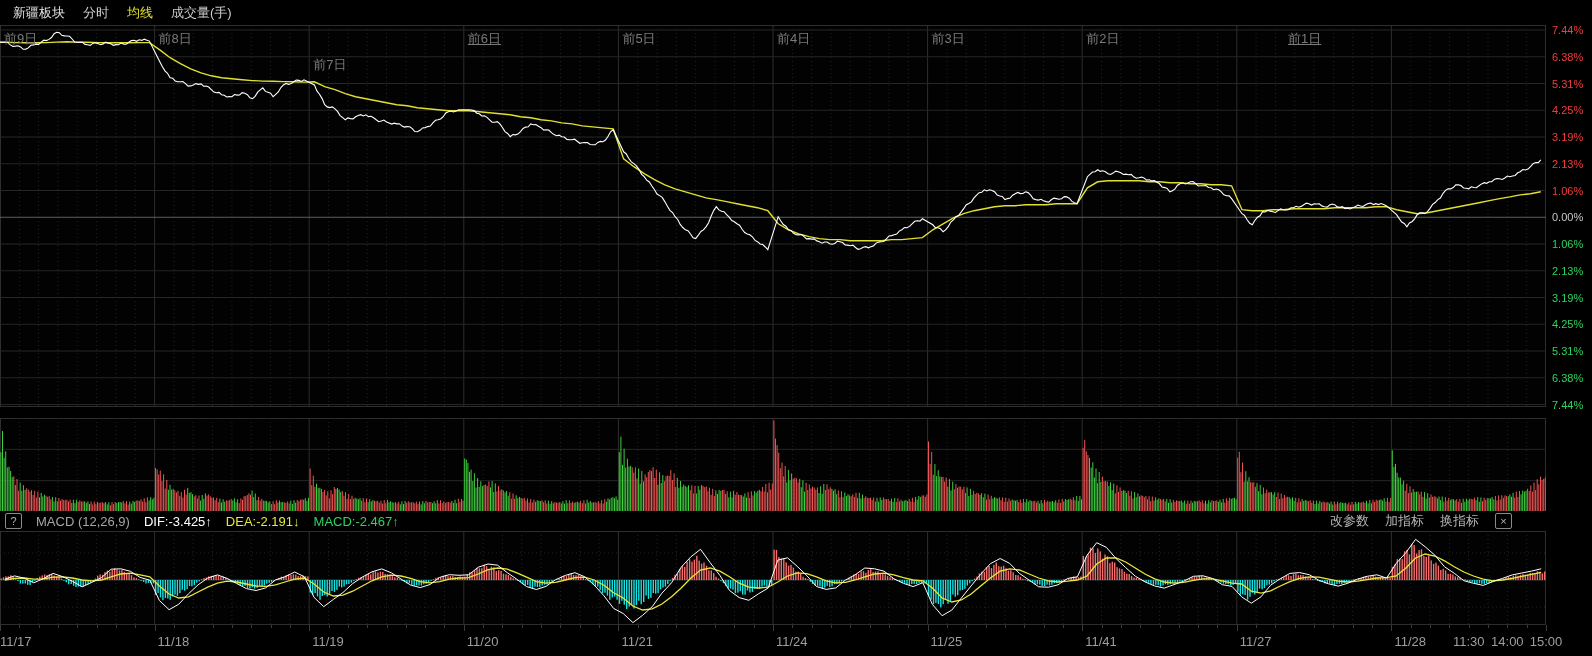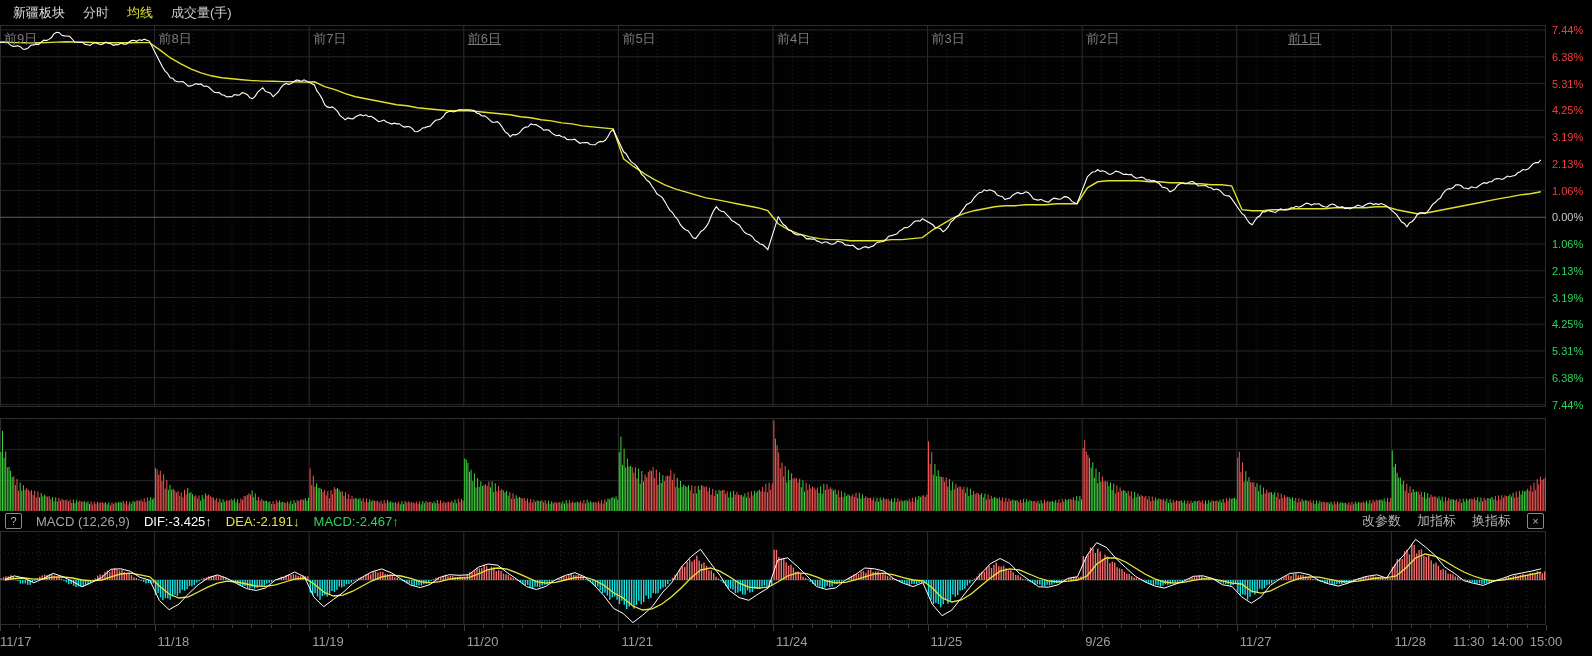--- a/index.html
+++ b/index.html
@@ -19,21 +19,21 @@
   svg{display:block;}
   
   #yaxis{left:1550px;top:25px;width:42px;height:382px;}
   #yaxis .yl{position:absolute;left:2px;width:40px;font-size:11px;line-height:14px;}
   .c-up{color:#f23c3c;} .c-dn{color:#2dd45e;} .c-flat{color:#c8c8c8;}
   
   .daylab{position:absolute;top:5px;font-size:13px;color:#7a7a7a;white-space:nowrap;}
   
   #macd-row{left:0;top:511px;width:1592px;height:20px;background:#000;display:flex;align-items:center;font-size:13px;color:#a5a5a5;}
   #macd-row .left{display:flex;align-items:center;gap:14px;padding-left:5px;flex:1;}
-  #macd-row .right{display:flex;align-items:center;gap:16px;padding-right:48px;}
+  #macd-row .right{display:flex;align-items:center;gap:16px;padding-right:80px;}
   .qbox,.xbox{display:inline-flex;align-items:center;justify-content:center;width:15px;height:14px;border:1px solid #8a8a8a;border-radius:2px;color:#b5b5b5;font-size:11px;line-height:1;cursor:pointer;}
   .dif{color:#ffffff;} .dea{color:#e6e63c;} .macdv{color:#2dd45e;}
   .btn{color:#b5b5b5;cursor:pointer;}
   
   #time-axis{left:0;top:625px;width:1592px;height:31px;background:#000;}
   #time-axis .dl{position:absolute;top:9px;font-size:13px;color:#9e9e9e;white-space:nowrap;}
   #time-axis .tl{position:absolute;top:9px;font-size:13px;color:#9e9e9e;transform:translateX(-50%);white-space:nowrap;}
 </style>
 </head>
 <body>
@@ -141,21 +141,21 @@
       <line x1="0" y1="299.25" x2="1546" y2="299.25" stroke="#262626" stroke-width="1"></line>
       <line x1="0" y1="326" x2="1546" y2="326" stroke="#262626" stroke-width="1"></line>
       <line x1="0" y1="352.75" x2="1546" y2="352.75" stroke="#262626" stroke-width="1"></line>
       <line x1="0" y1="379.5" x2="1546" y2="379.5" stroke="#262626" stroke-width="1"></line>
       <path d="M0.0 17.3 L5.2 17.3 L15.5 17.6 L25.8 17.8 L36.1 17.8 L46.4 17.6 L56.7 17.1 L67.0 16.8 L77.3 17.1 L87.6 17.3 L97.9 17.6 L108.2 17.8 L118.5 17.8 L128.8 17.8 L139.1 17.6 L149.4 17.6 L159.8 24.9 L170.1 32.7 L180.4 38.7 L190.7 43.8 L201.0 47.8 L211.3 50.8 L221.6 52.8 L231.9 53.8 L242.2 54.8 L252.5 55.6 L262.8 56.1 L273.1 56.3 L283.4 56.6 L293.7 56.8 L304.0 57.1 L314.4 56.8 L324.7 61.6 L335.0 64.6 L345.3 68.7 L355.6 71.7 L365.9 73.7 L376.2 75.7 L386.5 77.7 L396.8 79.7 L407.1 80.8 L417.4 82.8 L427.7 83.8 L438.0 84.8 L448.3 85.8 L458.6 85.8 L469.0 85.8 L479.3 86.8 L489.6 87.8 L499.9 88.8 L510.2 89.8 L520.5 91.8 L530.8 92.8 L541.1 94.8 L551.4 95.9 L561.7 97.9 L572.0 98.9 L582.3 100.9 L592.6 101.9 L602.9 102.9 L613.2 103.9 L623.6 133.9 L633.9 141.7 L644.2 148.7 L654.5 154.7 L664.8 159.8 L675.1 163.8 L685.4 166.8 L695.7 169.9 L706.0 172.9 L716.3 174.6 L726.6 176.6 L736.9 178.7 L747.2 180.7 L757.5 182.7 L767.8 185.7 L778.2 198.8 L788.5 204.8 L798.8 208.9 L809.1 211.6 L819.4 213.6 L829.7 214.6 L840.0 214.6 L850.3 215.7 L860.6 215.7 L870.9 215.7 L881.2 215.7 L891.5 214.6 L901.8 214.6 L912.1 213.6 L922.4 212.6 L932.8 204.8 L943.1 198.8 L953.4 192.8 L963.7 188.7 L974.0 185.7 L984.3 183.7 L994.6 181.7 L1004.9 180.7 L1015.2 180.7 L1025.5 179.7 L1035.8 179.7 L1046.1 179.7 L1056.4 178.7 L1066.7 178.7 L1077.0 178.7 L1087.4 162.8 L1097.7 156.8 L1108.0 155.8 L1118.3 155.8 L1128.6 155.8 L1138.9 155.8 L1149.2 156.8 L1159.5 156.8 L1169.8 157.8 L1180.1 157.8 L1190.4 158.8 L1200.7 158.8 L1211.0 159.8 L1221.3 159.8 L1231.6 160.8 L1242.0 184.7 L1252.3 185.7 L1262.6 185.7 L1272.9 184.7 L1283.2 184.7 L1293.5 183.7 L1303.8 183.7 L1314.1 183.7 L1324.4 183.7 L1334.7 182.7 L1345.0 182.7 L1355.3 182.7 L1365.6 182.7 L1375.9 181.7 L1386.2 181.7 L1396.6 184.7 L1406.9 186.7 L1417.2 188.7 L1427.5 187.7 L1437.8 185.7 L1448.1 183.7 L1458.4 181.7 L1468.7 179.7 L1479.0 177.7 L1489.3 175.6 L1499.6 173.6 L1509.9 171.9 L1520.2 169.9 L1530.5 168.8 L1540.8 166.8" fill="none" stroke="#e0e030" stroke-width="1.4"></path>
       <path d="M0.0 17.3 L5.2 17.3 L7.7 17.3 L10.3 19.9 L12.9 21.4 L15.5 21.1 L18.0 20.7 L20.6 21.9 L23.2 24.3 L25.8 24.1 L28.3 22.9 L30.9 20.3 L33.5 19.9 L36.1 19.1 L38.7 19.4 L41.2 17.1 L43.8 15.2 L46.4 15.6 L49.0 14.4 L51.5 12.5 L54.1 8.7 L56.7 7.3 L59.3 7.7 L61.8 10.3 L64.4 10.9 L67.0 11.0 L69.6 11.3 L72.1 14.0 L74.7 17.0 L77.3 17.3 L79.9 17.4 L82.5 17.4 L85.0 19.4 L87.6 19.8 L90.2 20.4 L92.8 18.4 L95.3 17.8 L97.9 18.6 L100.5 19.7 L103.1 18.9 L105.6 17.1 L108.2 18.1 L110.8 18.7 L113.4 20.3 L115.9 19.6 L118.5 19.8 L121.1 18.1 L123.7 19.1 L126.3 19.2 L128.8 17.3 L131.4 15.6 L134.0 15.2 L136.6 16.3 L139.1 14.8 L141.7 15.4 L144.3 14.2 L146.9 15.2 L149.4 16.1 L159.8 36.7 L162.3 41.5 L164.9 45.9 L167.5 48.3 L170.1 52.8 L172.6 53.2 L175.2 55.9 L177.8 56.8 L180.4 56.8 L182.9 56.6 L185.5 58.6 L188.1 61.1 L190.7 60.9 L193.3 59.9 L195.8 58.6 L198.4 59.4 L201.0 58.9 L203.6 61.2 L206.1 61.0 L208.7 62.0 L211.3 64.6 L213.9 67.1 L216.4 67.8 L219.0 67.4 L221.6 69.7 L224.2 70.2 L226.7 72.0 L229.3 71.6 L231.9 71.7 L234.5 69.5 L237.1 70.1 L239.6 70.0 L242.2 67.7 L244.8 68.2 L247.4 69.7 L249.9 72.9 L252.5 73.7 L255.1 71.4 L257.7 67.1 L260.2 64.9 L262.8 62.9 L265.4 66.4 L268.0 67.3 L270.6 68.2 L273.1 71.7 L275.7 69.4 L278.3 67.0 L280.9 62.5 L283.4 59.9 L286.0 58.4 L288.6 59.3 L291.2 58.6 L293.7 56.8 L296.3 55.1 L298.9 55.4 L301.5 56.5 L304.0 54.8 L314.4 59.9 L316.9 65.9 L319.5 69.2 L322.1 73.6 L324.7 79.7 L327.2 81.9 L329.8 82.6 L332.4 81.9 L335.0 83.8 L337.5 86.4 L340.1 90.6 L342.7 92.6 L345.3 94.8 L347.8 92.9 L350.4 93.6 L353.0 93.9 L355.6 91.8 L358.2 90.4 L360.7 89.7 L363.3 90.9 L365.9 89.8 L368.5 91.6 L371.0 91.2 L373.6 92.7 L376.2 94.8 L378.8 96.7 L381.3 96.0 L383.9 95.1 L386.5 96.9 L389.1 97.9 L391.7 99.1 L394.2 98.2 L396.8 98.9 L399.4 98.7 L402.0 101.1 L404.5 102.1 L407.1 101.6 L409.7 101.7 L412.3 103.6 L414.8 106.5 L417.4 106.7 L420.0 105.3 L422.6 102.9 L425.1 102.6 L427.7 101.6 L430.3 101.1 L432.9 97.8 L435.5 95.3 L438.0 94.8 L440.6 93.9 L443.2 91.7 L445.8 88.0 L448.3 86.8 L450.9 86.0 L453.5 87.0 L456.1 85.9 L458.6 84.8 L469.0 84.8 L471.5 85.0 L474.1 85.6 L476.7 88.2 L479.3 88.8 L481.8 91.0 L484.4 90.8 L487.0 92.4 L489.6 94.8 L492.1 97.1 L494.7 97.2 L497.3 96.7 L499.9 98.9 L502.4 102.5 L505.0 106.6 L507.6 108.5 L510.2 111.7 L512.8 109.5 L515.3 109.9 L517.9 109.1 L520.5 106.7 L523.1 103.5 L525.6 102.1 L528.2 101.8 L530.8 98.9 L533.4 99.8 L535.9 99.5 L538.5 101.3 L541.1 102.7 L543.7 105.1 L546.3 104.8 L548.8 105.1 L551.4 107.7 L554.0 109.6 L556.6 110.7 L559.1 110.1 L561.7 111.7 L564.3 112.0 L566.9 114.4 L569.4 114.8 L572.0 114.7 L574.6 114.2 L577.2 116.2 L579.8 118.3 L582.3 117.8 L584.9 117.6 L587.5 117.5 L590.1 119.5 L592.6 119.8 L595.2 119.8 L597.8 117.4 L600.4 116.4 L602.9 116.7 L605.5 115.0 L608.1 111.2 L610.7 106.6 L613.2 104.7 L623.6 126.8 L626.1 128.7 L628.7 133.3 L631.3 136.9 L633.9 138.6 L636.4 140.8 L639.0 144.3 L641.6 149.3 L644.2 151.7 L646.7 155.2 L649.3 157.0 L651.9 161.0 L654.5 164.8 L657.0 169.0 L659.6 170.6 L662.2 172.4 L664.8 176.6 L667.4 181.3 L669.9 185.3 L672.5 187.5 L675.1 191.7 L677.7 194.5 L680.2 199.4 L682.8 202.5 L685.4 204.8 L688.0 205.7 L690.5 209.0 L693.1 212.7 L695.7 213.6 L698.3 210.2 L700.9 206.5 L703.4 204.9 L706.0 201.8 L708.6 197.7 L711.2 191.0 L713.7 185.6 L716.3 181.7 L718.9 184.9 L721.5 186.3 L724.0 186.7 L726.6 189.7 L729.2 192.1 L731.8 195.6 L734.3 196.8 L736.9 198.8 L739.5 200.2 L742.1 204.3 L744.7 207.6 L747.2 208.9 L749.8 209.8 L752.4 211.8 L755.0 215.4 L757.5 216.7 L760.1 219.0 L762.7 219.5 L765.3 222.0 L767.8 224.7 L778.2 191.7 L780.7 195.7 L783.3 199.5 L785.9 201.2 L788.5 204.8 L791.0 205.4 L793.6 208.3 L796.2 209.6 L798.8 209.9 L801.3 209.5 L803.9 211.4 L806.5 213.9 L809.1 213.6 L811.7 214.1 L814.2 213.9 L816.8 215.9 L819.4 216.7 L822.0 218.2 L824.5 217.0 L827.1 217.0 L829.7 218.7 L832.3 219.3 L834.8 218.4 L837.4 216.2 L840.0 216.7 L842.6 217.6 L845.1 219.9 L847.7 220.1 L850.3 220.7 L852.9 220.2 L855.5 222.5 L858.0 224.3 L860.6 223.7 L863.2 222.3 L865.8 221.7 L868.3 222.8 L870.9 221.7 L873.5 220.9 L876.1 218.1 L878.6 217.1 L881.2 216.7 L883.8 216.5 L886.4 213.8 L889.0 210.9 L891.5 210.6 L894.1 209.8 L896.7 209.0 L899.3 206.1 L901.8 204.8 L904.4 202.5 L907.0 202.7 L909.6 201.4 L912.1 198.8 L914.7 196.3 L917.3 195.7 L919.9 196.1 L922.4 193.8 L932.8 199.8 L935.3 202.7 L937.9 202.8 L940.5 203.8 L943.1 206.8 L945.6 204.9 L948.2 201.7 L950.8 197.0 L953.4 194.8 L955.9 191.8 L958.5 190.5 L961.1 187.1 L963.7 183.7 L966.3 179.7 L968.8 178.4 L971.4 176.9 L974.0 172.9 L976.6 170.1 L979.1 167.7 L981.7 167.3 L984.3 164.8 L986.9 165.9 L989.4 164.8 L992.0 165.4 L994.6 166.8 L997.2 170.1 L999.7 171.0 L1002.3 171.5 L1004.9 174.6 L1007.5 173.6 L1010.1 173.0 L1012.6 170.2 L1015.2 168.8 L1017.8 167.4 L1020.4 168.6 L1022.9 168.5 L1025.5 166.8 L1028.1 167.6 L1030.7 170.1 L1033.2 173.7 L1035.8 174.6 L1038.4 175.1 L1041.0 174.3 L1043.5 175.8 L1046.1 176.6 L1048.7 177.1 L1051.3 174.8 L1053.9 173.1 L1056.4 173.6 L1059.0 174.2 L1061.6 173.7 L1064.2 171.6 L1066.7 171.9 L1069.3 173.2 L1071.9 176.4 L1074.5 177.7 L1077.0 178.7 L1087.4 151.7 L1089.9 149.3 L1092.5 147.0 L1095.1 146.8 L1097.7 144.7 L1100.2 146.4 L1102.8 145.8 L1105.4 146.7 L1108.0 148.7 L1110.5 149.5 L1113.1 148.1 L1115.7 146.1 L1118.3 146.7 L1120.8 147.7 L1123.4 149.5 L1126.0 149.1 L1128.6 149.7 L1131.2 149.4 L1133.7 151.8 L1136.3 153.2 L1138.9 152.7 L1141.5 152.1 L1144.0 152.9 L1146.6 155.1 L1149.2 154.7 L1151.8 155.9 L1154.3 155.5 L1156.9 157.3 L1159.5 158.8 L1162.1 162.0 L1164.7 162.6 L1167.2 163.5 L1169.8 166.8 L1172.4 165.7 L1175.0 163.9 L1177.5 160.2 L1180.1 158.8 L1182.7 157.8 L1185.3 158.9 L1187.8 158.1 L1190.4 156.8 L1193.0 156.5 L1195.6 158.6 L1198.2 161.0 L1200.7 160.8 L1203.3 160.8 L1205.9 160.5 L1208.5 162.5 L1211.0 162.8 L1213.6 164.7 L1216.2 164.0 L1218.8 164.7 L1221.3 166.8 L1223.9 169.8 L1226.5 170.8 L1229.1 170.9 L1231.6 173.6 L1242.0 188.7 L1244.5 190.4 L1247.1 194.7 L1249.7 198.3 L1252.3 199.8 L1254.8 195.5 L1257.4 192.3 L1260.0 190.8 L1262.6 186.7 L1265.1 187.0 L1267.7 185.5 L1270.3 186.1 L1272.9 186.7 L1275.4 187.5 L1278.0 185.6 L1280.6 183.9 L1283.2 184.7 L1285.8 185.0 L1288.3 184.8 L1290.9 182.8 L1293.5 182.7 L1296.1 181.3 L1298.6 182.2 L1301.2 181.4 L1303.8 179.7 L1306.4 178.1 L1308.9 178.8 L1311.5 180.1 L1314.1 178.7 L1316.7 179.0 L1319.3 178.9 L1321.8 180.9 L1324.4 181.7 L1327.0 182.1 L1329.6 180.0 L1332.1 179.0 L1334.7 179.7 L1337.3 181.9 L1339.9 182.4 L1342.4 181.7 L1345.0 183.7 L1347.6 183.2 L1350.2 184.0 L1352.8 182.6 L1355.3 181.7 L1357.9 180.0 L1360.5 181.0 L1363.1 181.5 L1365.6 179.7 L1368.2 178.5 L1370.8 178.1 L1373.4 179.6 L1375.9 178.7 L1378.5 179.6 L1381.1 178.5 L1383.7 179.4 L1386.2 180.7 L1396.6 189.7 L1399.1 193.4 L1401.7 197.0 L1404.3 198.5 L1406.9 201.8 L1409.4 198.0 L1412.0 196.7 L1414.6 193.8 L1417.2 189.7 L1419.7 187.7 L1422.3 187.7 L1424.9 188.6 L1427.5 186.7 L1430.0 183.4 L1432.6 179.4 L1435.2 177.5 L1437.8 174.6 L1440.4 173.0 L1442.9 168.6 L1445.5 165.3 L1448.1 163.8 L1450.7 163.9 L1453.2 162.6 L1455.8 159.9 L1458.4 159.8 L1461.0 160.6 L1463.5 163.0 L1466.1 163.3 L1468.7 163.8 L1471.3 161.8 L1473.9 162.5 L1476.4 162.8 L1479.0 160.8 L1481.6 158.9 L1484.2 157.7 L1486.7 158.3 L1489.3 156.8 L1491.9 156.6 L1494.5 154.2 L1497.0 153.6 L1499.6 153.7 L1502.2 154.5 L1504.8 153.0 L1507.3 151.0 L1509.9 151.7 L1512.5 151.0 L1515.1 150.5 L1517.7 147.8 L1520.2 146.7 L1522.8 144.5 L1525.4 145.0 L1528.0 144.1 L1530.5 141.7 L1533.1 138.7 L1535.7 137.6 L1538.3 137.6 L1540.8 134.9" fill="none" stroke="#ffffff" stroke-width="1.1"></path>
     </svg>
   <div id="day-labels">
       <span class="daylab" style="left: 4px;">前9日</span>
       <span class="daylab" style="left: 158.6px;">前8日</span>
-      <span class="daylab" style="left: 313.2px;">前7日</span>
+      <span class="daylab" style="left: 313.2px; margin-top: 26px;">前7日</span>
       <span class="daylab" style="left: 467.8px; text-decoration: underline;">前6日</span>
       <span class="daylab" style="left: 622.4px;">前5日</span>
       <span class="daylab" style="left: 777px;">前4日</span>
       <span class="daylab" style="left: 931.6px;">前3日</span>
       <span class="daylab" style="left: 1086.2px;">前2日</span>
       <span class="daylab" style="left: 1288px; text-decoration: underline;">前1日</span>
     </div>
 </div>
 
 <div id="yaxis" class="abs">
@@ -2042,21 +2042,21 @@
     <span class="dl" style="left: 930.6px;">11/25</span>
     <span style="position: absolute; left: 1082.2px; top: 0px; width: 1px; height: 6px; background: rgb(58, 58, 58);"></span>
     <span style="position: absolute; left: 1101.53px; top: 0px; width: 1px; height: 3px; background: rgb(58, 58, 58);"></span>
     <span style="position: absolute; left: 1120.85px; top: 0px; width: 1px; height: 3px; background: rgb(58, 58, 58);"></span>
     <span style="position: absolute; left: 1140.17px; top: 0px; width: 1px; height: 3px; background: rgb(58, 58, 58);"></span>
     <span style="position: absolute; left: 1159.5px; top: 0px; width: 1px; height: 3px; background: rgb(58, 58, 58);"></span>
     <span style="position: absolute; left: 1178.83px; top: 0px; width: 1px; height: 3px; background: rgb(58, 58, 58);"></span>
     <span style="position: absolute; left: 1198.15px; top: 0px; width: 1px; height: 3px; background: rgb(58, 58, 58);"></span>
     <span style="position: absolute; left: 1217.48px; top: 0px; width: 1px; height: 3px; background: rgb(58, 58, 58);"></span>
     <span style="position: absolute; left: 1236.8px; top: 0px; width: 1px; height: 6px; background: rgb(58, 58, 58);"></span>
-    <span class="dl" style="left: 1085.2px;">9/26</span>
+    <span class="dl" style="left: 1085.2px;">11/41</span>
     <span style="position: absolute; left: 1236.8px; top: 0px; width: 1px; height: 6px; background: rgb(58, 58, 58);"></span>
     <span style="position: absolute; left: 1256.12px; top: 0px; width: 1px; height: 3px; background: rgb(58, 58, 58);"></span>
     <span style="position: absolute; left: 1275.45px; top: 0px; width: 1px; height: 3px; background: rgb(58, 58, 58);"></span>
     <span style="position: absolute; left: 1294.77px; top: 0px; width: 1px; height: 3px; background: rgb(58, 58, 58);"></span>
     <span style="position: absolute; left: 1314.1px; top: 0px; width: 1px; height: 3px; background: rgb(58, 58, 58);"></span>
     <span style="position: absolute; left: 1333.42px; top: 0px; width: 1px; height: 3px; background: rgb(58, 58, 58);"></span>
     <span style="position: absolute; left: 1352.75px; top: 0px; width: 1px; height: 3px; background: rgb(58, 58, 58);"></span>
     <span style="position: absolute; left: 1372.08px; top: 0px; width: 1px; height: 3px; background: rgb(58, 58, 58);"></span>
     <span style="position: absolute; left: 1391.4px; top: 0px; width: 1px; height: 6px; background: rgb(58, 58, 58);"></span>
     <span class="dl" style="left: 1239.8px;">11/27</span>

